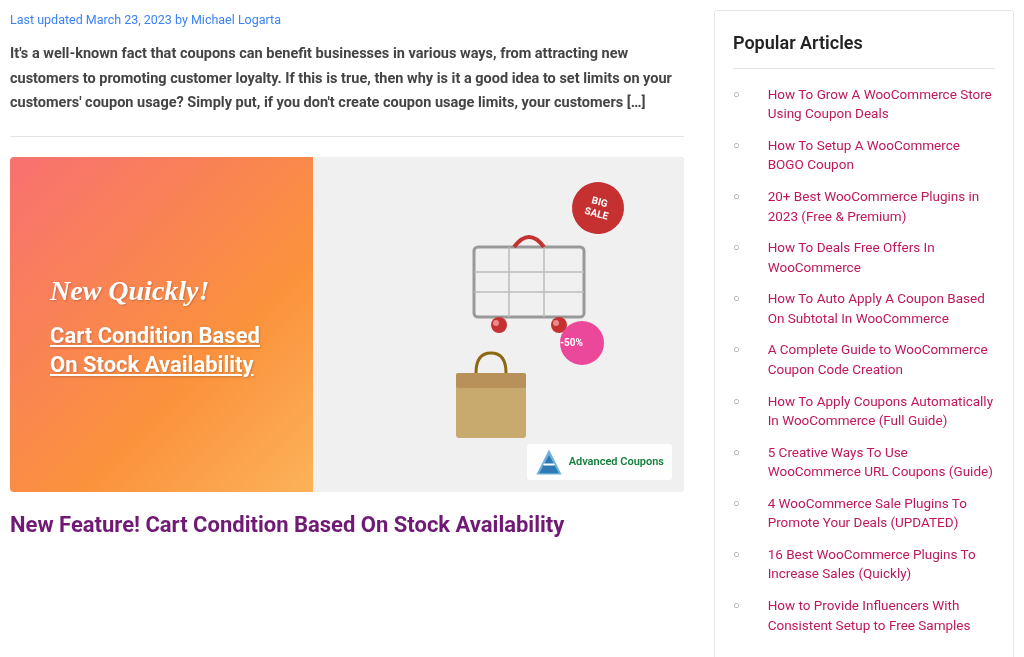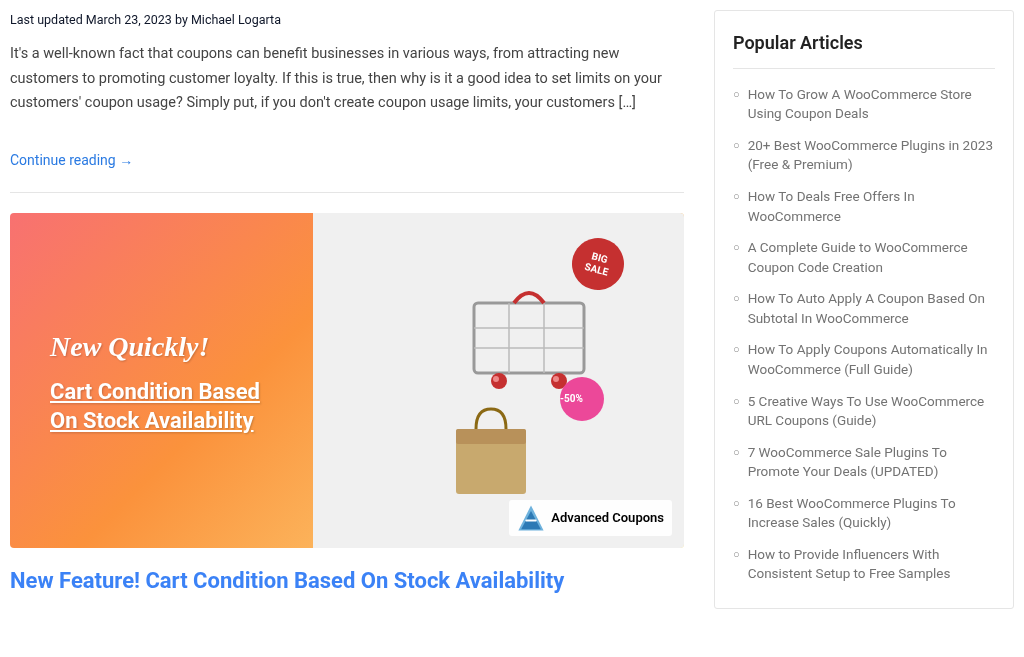--- a/index.html
+++ b/index.html
@@ -28,28 +28,29 @@
       padding-top: 10px;
     }
 
     
     .article-card {
       background: #fff;
       margin-bottom: 20px;
     }
     .article-meta {
       font-size: 12.5px;
-      color: #0f172a;
+      color: #3b82f6;
       margin-bottom: 12px;
     }
     .article-excerpt {
       color: #444;
       font-size: 14.5px;
       line-height: 1.7;
-      margin-bottom: 32px;
+      margin-bottom: 14px;
+      font-weight: bold;
     }
     .continue-reading {
       color: #2a7ae2;
       font-size: 14px;
       text-decoration: none;
       display: inline-flex;
       align-items: center;
       gap: 4px;
     }
     .divider {
@@ -158,30 +159,30 @@
       gap: 6px;
       background: rgba(255,255,255,0.9);
       padding: 4px 8px;
       border-radius: 3px;
     }
     .ac-logo-icon {
       width: 28px;
       height: 28px;
     }
     .ac-logo-text {
-      font-size: 13px;
+      font-size: 11px;
       font-weight: 600;
-      color: #000000;
+      color: #15803d;
     }
 
     
     .article-title {
       font-size: 22px;
       font-weight: 700;
-      color: #3b82f6;
+      color: #701a75;
       margin-bottom: 10px;
       line-height: 1.35;
     }
 
     
     .sidebar-box {
       border: 1px solid #e5e5e5;
       border-radius: 3px;
       padding: 18px 18px 12px;
     }
@@ -206,34 +207,34 @@
       line-height: 1.45;
     }
     .popular-list li::before {
       content: '○';
       color: #888;
       font-size: 11px;
       margin-top: 2px;
       flex-shrink: 0;
     }
     .popular-list li a {
-      color: #737373;
+      color: #be185d;
       text-decoration: none;
+      margin-left: 20px;
     }
   </style>
 </head>
 <body>
 
 <div class="layout">
   <div class="main-content">
 
     <div class="article-card">
       <p class="article-meta">Last updated March 23, 2023 by Michael Logarta</p>
       <p class="article-excerpt">It's a well-known fact that coupons can benefit businesses in various ways, from attracting new customers to promoting customer loyalty. If this is true, then why is it a good idea to set limits on your customers' coupon usage? Simply put, if you don't create coupon usage limits, your customers […]</p>
-      <a class="continue-reading" href="#">Continue reading →</a>
     </div>
 
     <hr class="divider">
 
     <div class="article-card">
 
       <div class="featured-image-wrapper">
 
         <div class="featured-image-left">
           <div class="new-feature">New Quickly!</div>
@@ -299,39 +300,42 @@
 
   <aside class="sidebar">
     <div class="sidebar-box">
       <h3 class="sidebar-title">Popular Articles</h3>
       <ul class="popular-list">
 
       <li>
             <a href="#">How To Grow A WooCommerce Store Using Coupon Deals</a>
           </li>
           <li>
+            <a href="#">How To Setup A WooCommerce BOGO Coupon</a>
+          </li>
+          <li>
             <a href="#">20+ Best WooCommerce Plugins in 2023 (Free &amp; Premium)</a>
           </li>
           <li>
             <a href="#">How To Deals Free Offers In WooCommerce</a>
           </li>
           <li>
+            <a href="#">How To Auto Apply A Coupon Based On Subtotal In WooCommerce</a>
+          </li>
+          <li>
             <a href="#">A Complete Guide to WooCommerce Coupon Code Creation</a>
           </li>
           <li>
-            <a href="#">How To Auto Apply A Coupon Based On Subtotal In WooCommerce</a>
-          </li>
-          <li>
             <a href="#">How To Apply Coupons Automatically In WooCommerce (Full Guide)</a>
           </li>
           <li>
             <a href="#">5 Creative Ways To Use WooCommerce URL Coupons (Guide)</a>
           </li>
           <li>
-            <a href="#">7 WooCommerce Sale Plugins To Promote Your Deals (UPDATED)</a>
+            <a href="#">4 WooCommerce Sale Plugins To Promote Your Deals (UPDATED)</a>
           </li>
           <li>
             <a href="#">16 Best WooCommerce Plugins To Increase Sales (Quickly)</a>
           </li>
           <li>
             <a href="#">How to Provide Influencers With Consistent Setup to Free Samples</a>
           </li>
         </ul>
     </div>
   </aside>

